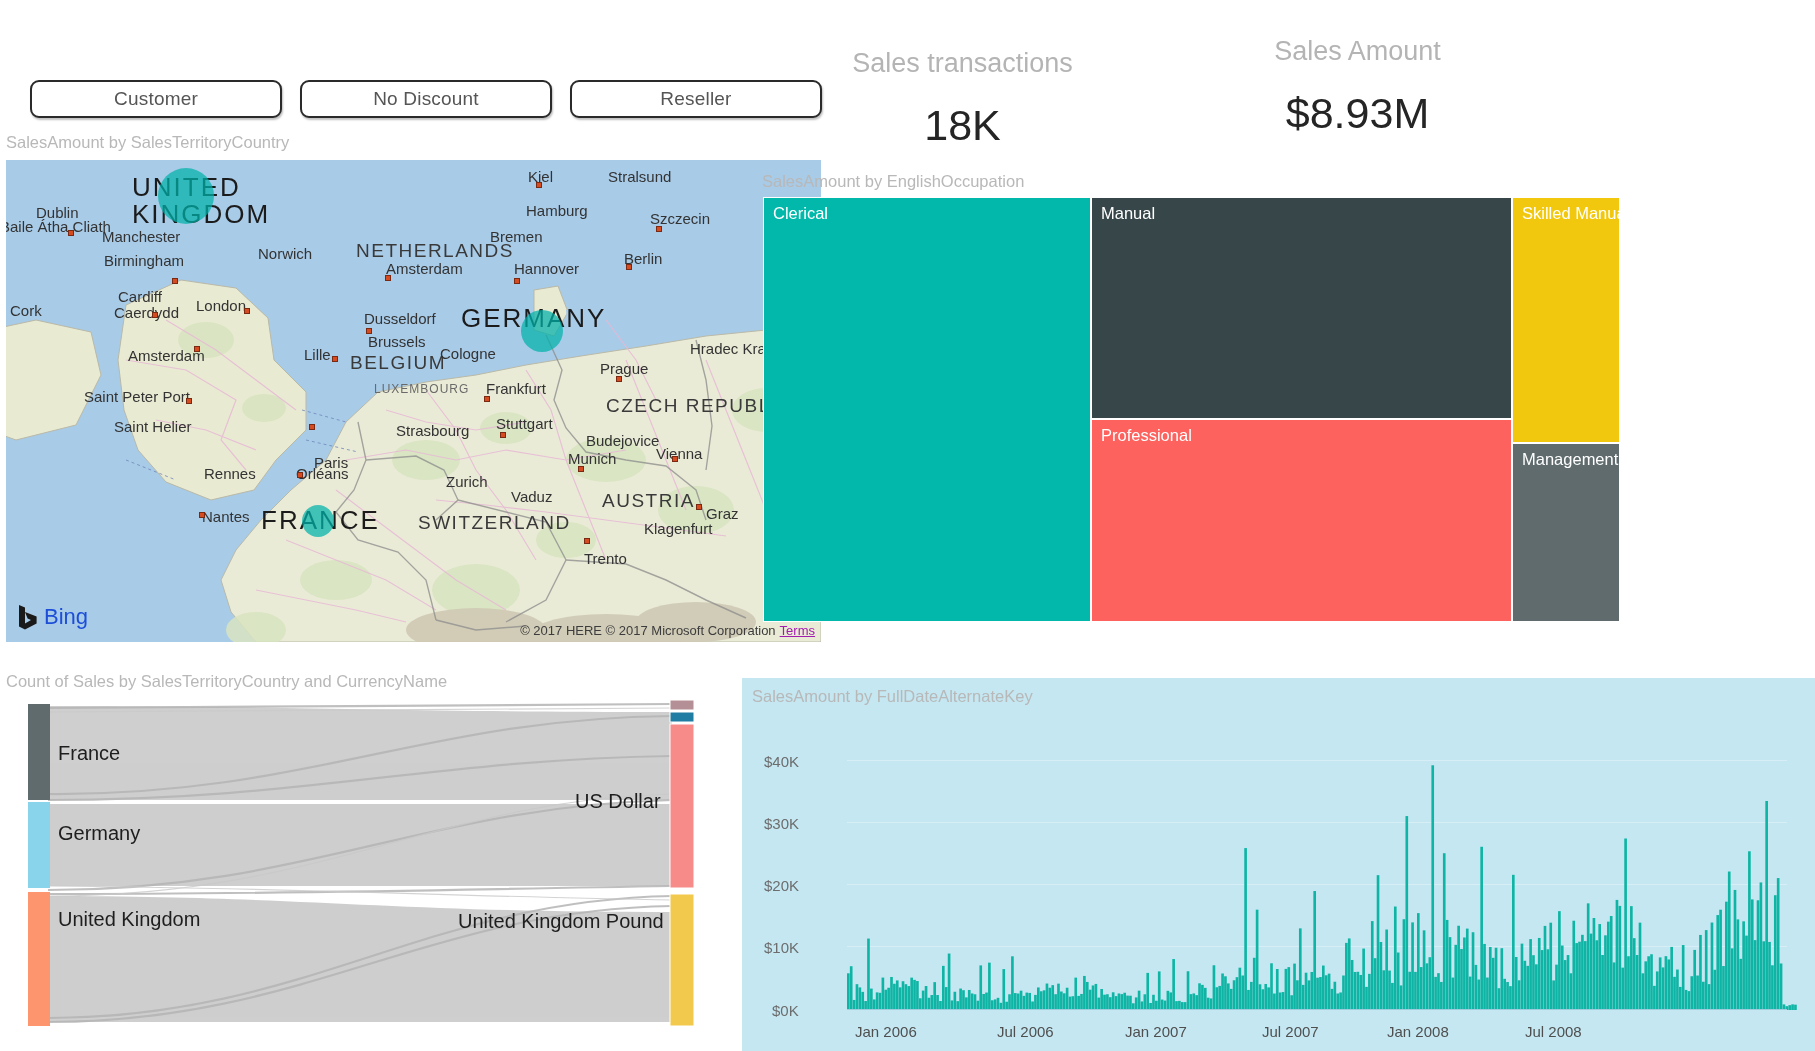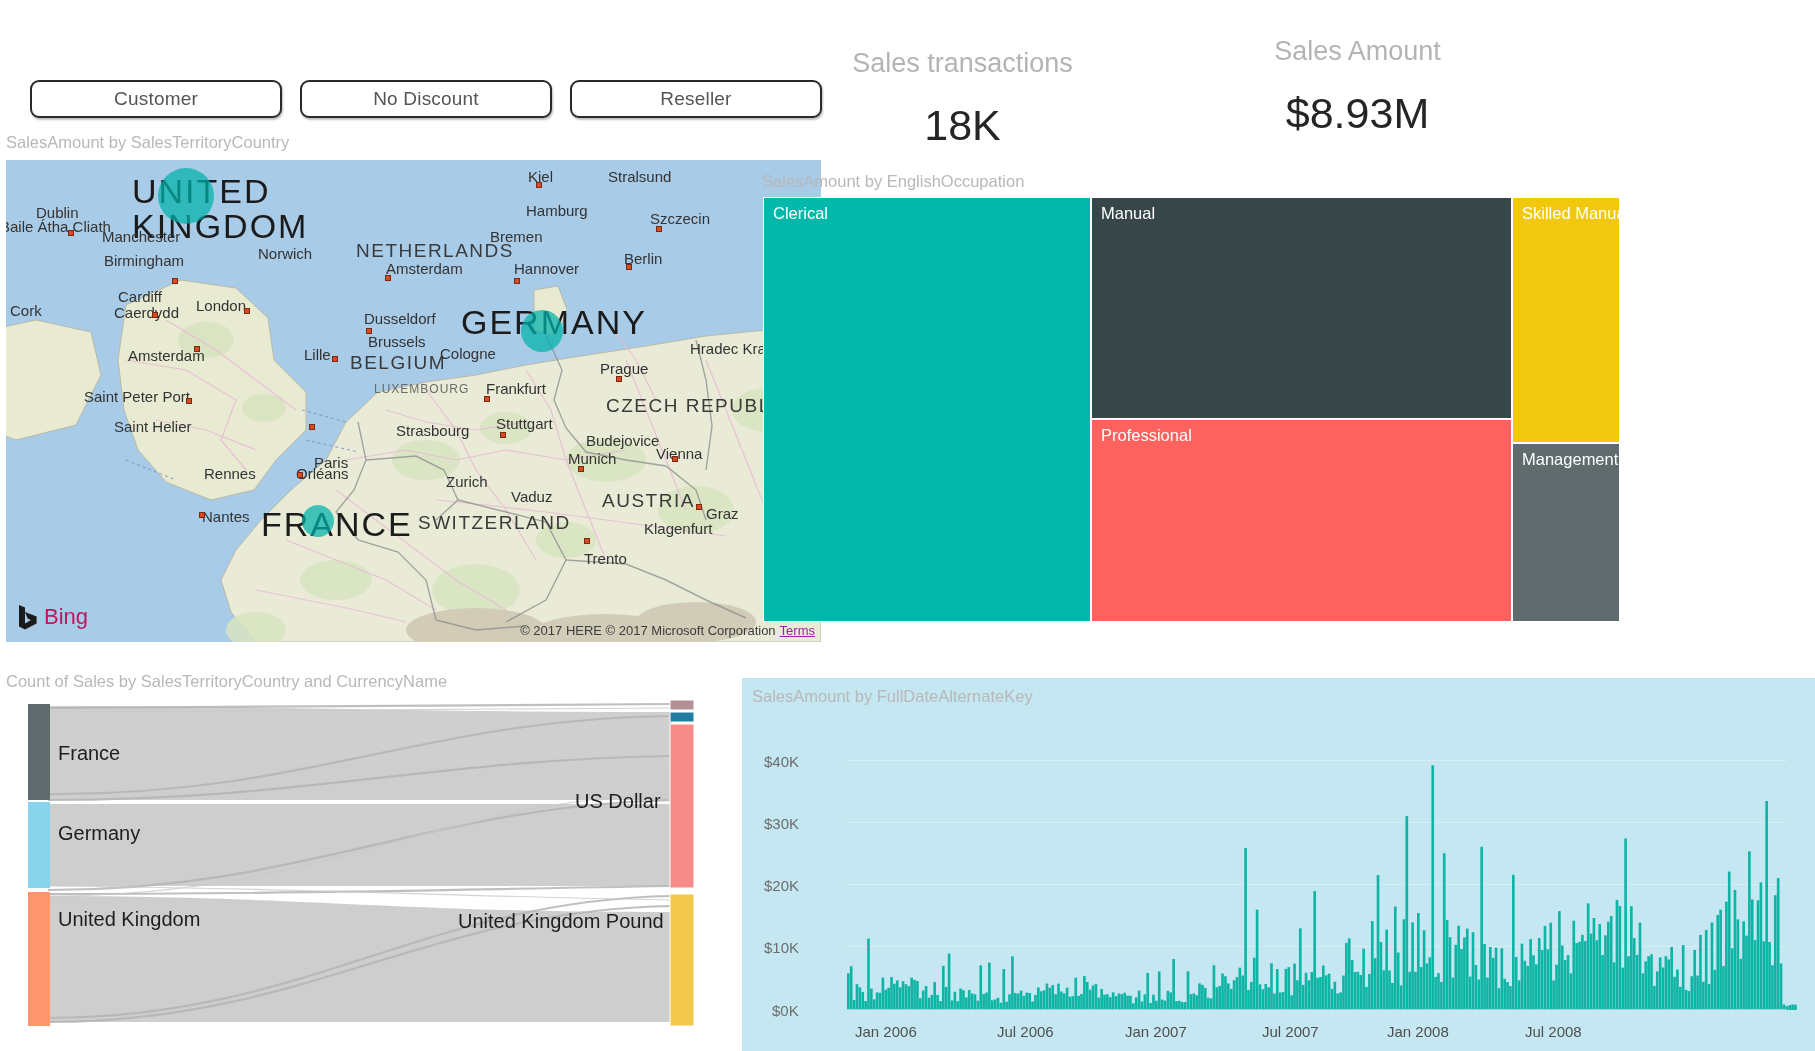--- a/index.html
+++ b/index.html
@@ -33,26 +33,26 @@
   .vtitle { font-size: 16.5px; color: #b8b8b8; font-weight: 400; white-space:nowrap; }
 
   
   #map-wrap { position:absolute; left:0; top:133px; width:822px; height:32px; }
   #map { position:absolute; left:6px; top:160px; width:815px; height:482px; overflow:hidden;
          background:#aaccee; }
   .map-svg { position:absolute; left:0; top:0; }
   .map-label { position:absolute; font-family:"Liberation Sans", sans-serif; color:#3b3b3b;
                white-space:nowrap; pointer-events:none; }
   .cty { font-size: 15px; color:#333; }
-  .big-country { font-size: 34px; letter-spacing:2px; color:#1b1b1b; font-weight:400; }
+  .big-country { font-size: 26px; letter-spacing:2px; color:#1b1b1b; font-weight:400; }
   .mid-country { font-size: 19px; letter-spacing:1.5px; color:#3a3a3a; }
   .dot { position:absolute; width:6px; height:6px; background:#d64b20; border:1px solid #7a2a12; }
   .bubble { position:absolute; border-radius:50%; background:rgba(0,178,169,.72); }
   #bing { position:absolute; left:12px; bottom:12px; display:flex; align-items:flex-end; gap:6px;
-          font-size:22px; color:#be185d; }
+          font-size:22px; color:#1d4ed8; }
   #map-attr { position:absolute; right:6px; bottom:4px; font-size:13px; color:#3c3c3c; white-space:nowrap; }
   #map-attr .terms { color:#a21caf; text-decoration:underline; margin-left:4px; }
 
   
   #tm-title { position:absolute; left:762px; top:172px; }
   #treemap { position:absolute; left:763px; top:197px; width:857px; height:425px; }
   .tm-cell { position:absolute; border:1px solid #fff; }
   .tm-label { position:absolute; left:9px; top:6px; font-size:16.5px; color:#fff; white-space:nowrap; }
 
   

